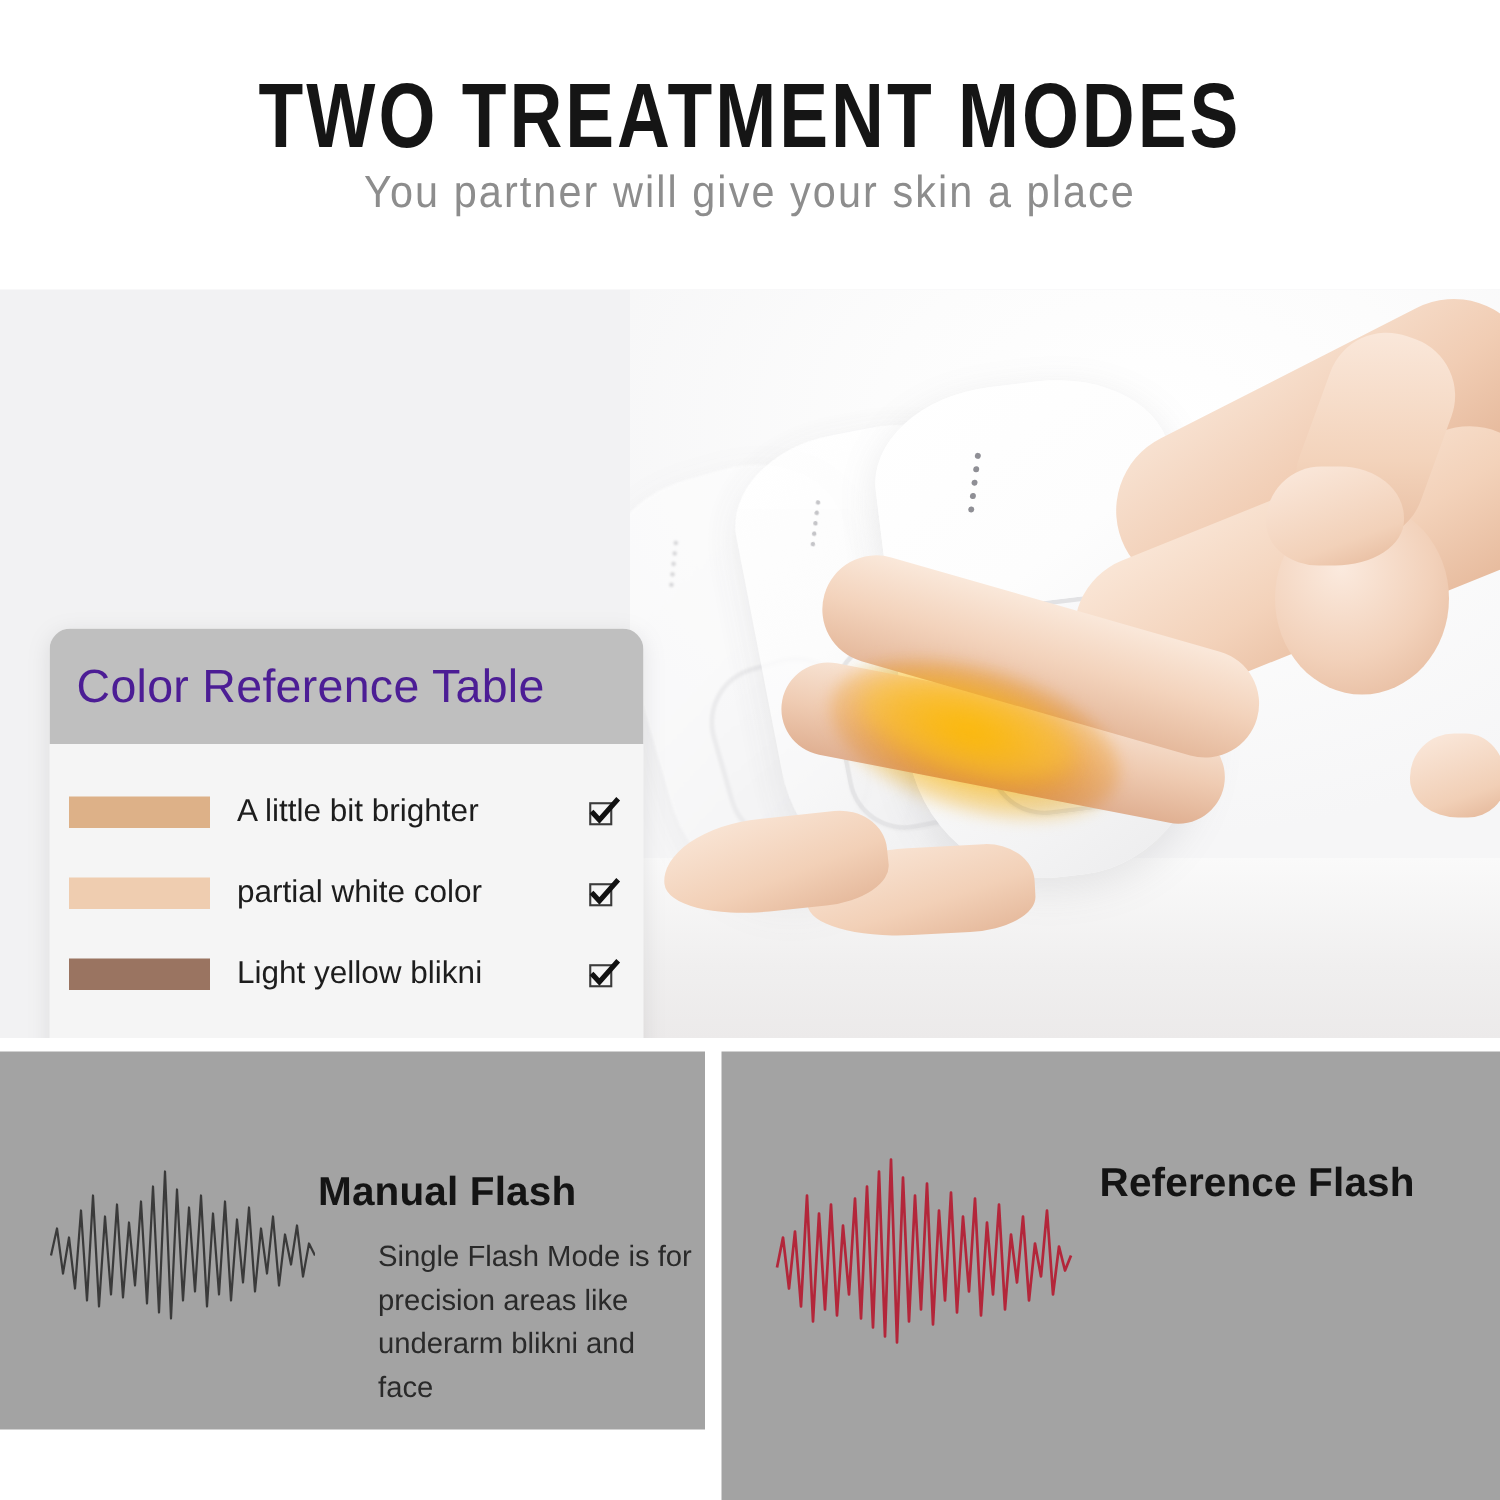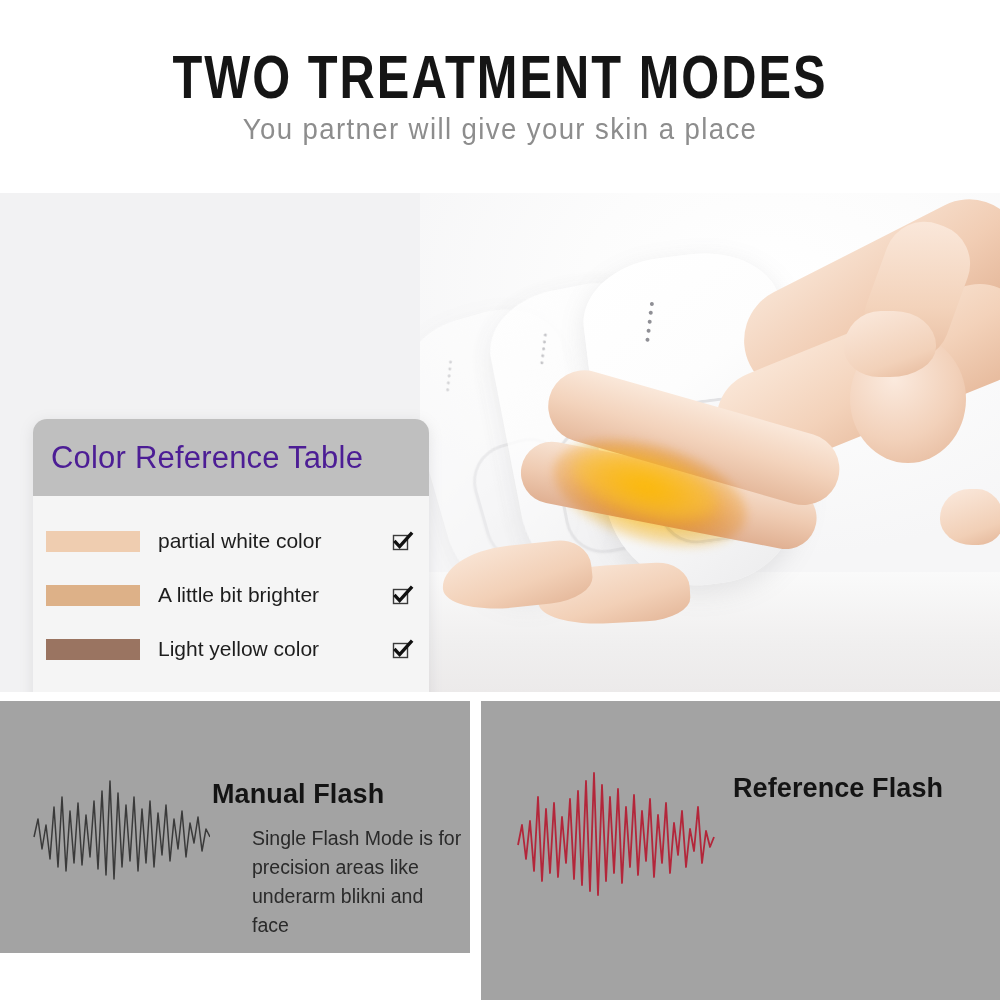--- a/index.html
+++ b/index.html
@@ -326,44 +326,44 @@
     </div>
   </div>
 
   <div class="card">
     <div class="card-header">
       <h2>Color Reference Table</h2>
     </div>
     <div class="card-body">
 
       <div class="row">
+        <div class="swatch" style="background:#DDB188"></div>
+        <div class="row-label">A little bit brighter</div>
+        <div class="mark">
+          <svg width="24" height="24" viewBox="0 0 24 24">
+              <rect x="3.5" y="6.5" width="14" height="14" fill="none" stroke="#3b3b3b" stroke-width="1.4"></rect>
+              <path d="M5.5 13.2 L9.6 17.6 L21 4.8" fill="none" stroke="#111" stroke-width="3.4" stroke-linecap="square"></path>
+            </svg>
+        </div>
+      </div>
+
+      <div class="row">
         <div class="swatch" style="background:#EFCDB0"></div>
         <div class="row-label">partial white color</div>
         <div class="mark">
           <svg width="24" height="24" viewBox="0 0 24 24">
               <rect x="3.5" y="6.5" width="14" height="14" fill="none" stroke="#3b3b3b" stroke-width="1.4"></rect>
               <path d="M5.5 13.2 L9.6 17.6 L21 4.8" fill="none" stroke="#111" stroke-width="3.4" stroke-linecap="square"></path>
             </svg>
         </div>
       </div>
 
       <div class="row">
-        <div class="swatch" style="background:#DDB188"></div>
-        <div class="row-label">A little bit brighter</div>
-        <div class="mark">
-          <svg width="24" height="24" viewBox="0 0 24 24">
-              <rect x="3.5" y="6.5" width="14" height="14" fill="none" stroke="#3b3b3b" stroke-width="1.4"></rect>
-              <path d="M5.5 13.2 L9.6 17.6 L21 4.8" fill="none" stroke="#111" stroke-width="3.4" stroke-linecap="square"></path>
-            </svg>
-        </div>
-      </div>
-
-      <div class="row">
         <div class="swatch" style="background:#9A7461"></div>
-        <div class="row-label">Light yellow color</div>
+        <div class="row-label">Light yellow blikni</div>
         <div class="mark">
           <svg width="24" height="24" viewBox="0 0 24 24">
               <rect x="3.5" y="6.5" width="14" height="14" fill="none" stroke="#3b3b3b" stroke-width="1.4"></rect>
               <path d="M5.5 13.2 L9.6 17.6 L21 4.8" fill="none" stroke="#111" stroke-width="3.4" stroke-linecap="square"></path>
             </svg>
         </div>
       </div>
 
       <div class="row">
 

